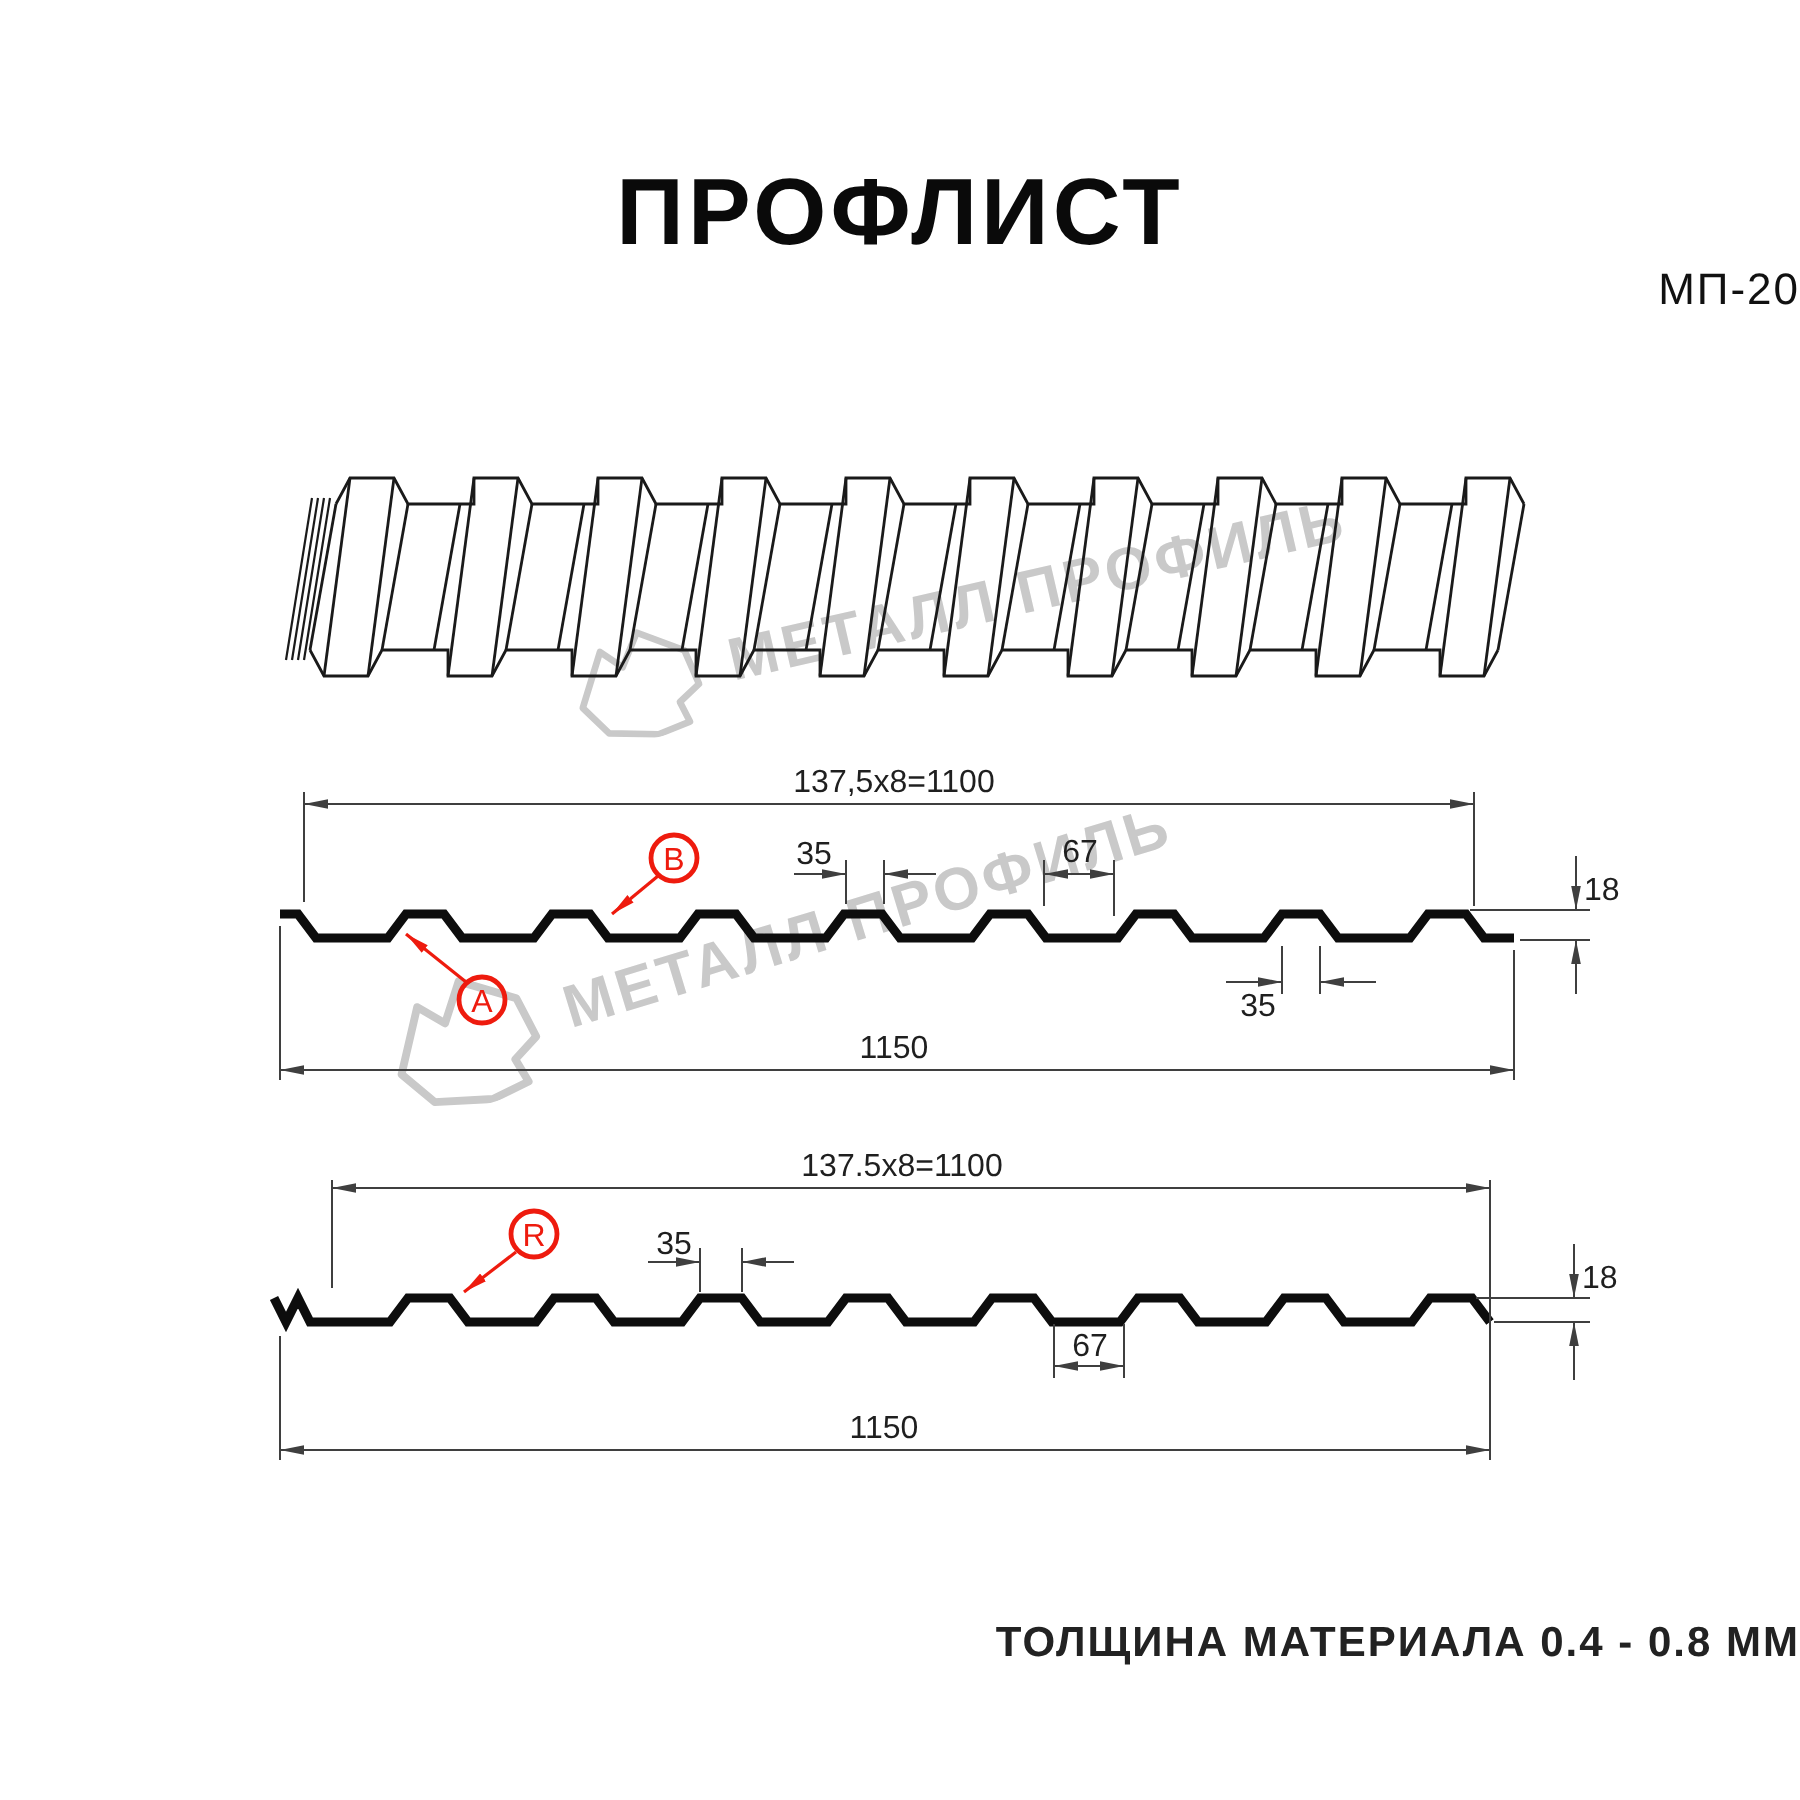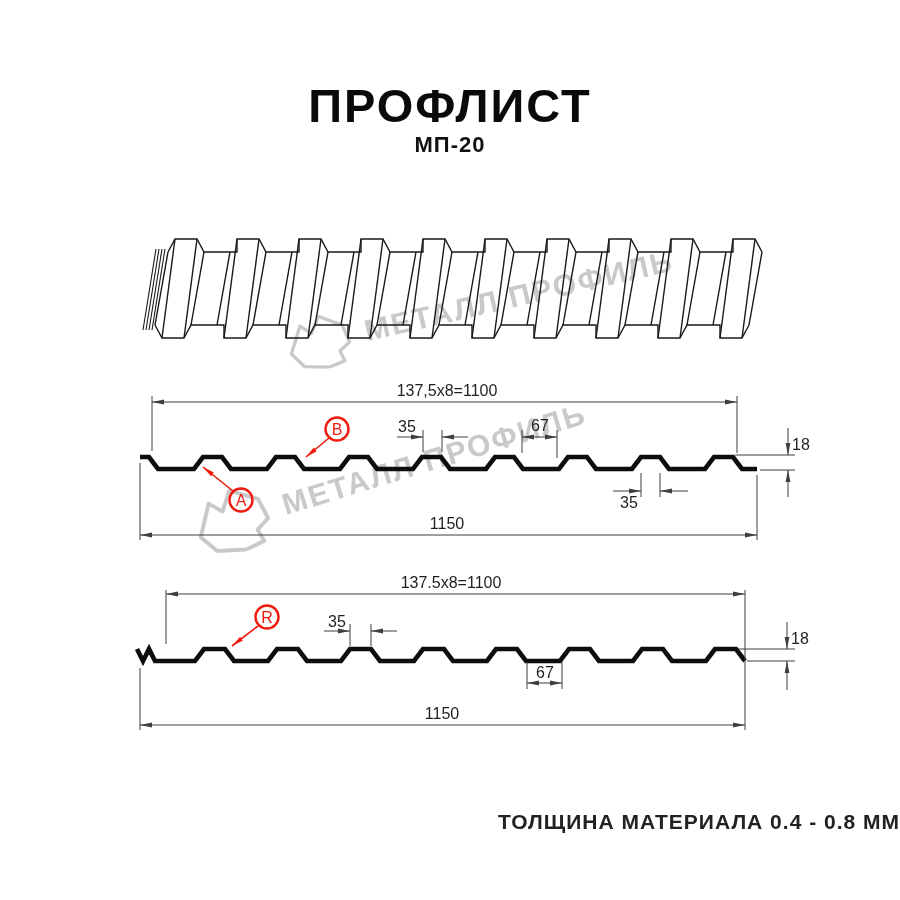--- a/index.html
+++ b/index.html
@@ -1,22 +1,22 @@
 <!DOCTYPE html>
 <html><head>
 <meta charset="utf-8">
 <style>
   html,body{margin:0;padding:0;background:#ffffff;width:900px;height:900px;overflow:hidden;
             font-family:"Liberation Sans", sans-serif;}
   .page{position:relative;width:896px;height:900px;background:#fff;}
 
   .title{position:absolute;top:78px;left:0;width:900px;text-align:center;
          font-size:47px;font-weight:bold;letter-spacing:2px;color:#0a0a0a;z-index:3;}
-  .subtitle{position:absolute;top:132px;left:0;width:900px;text-align:center;
-         font-size:22px;font-weight:bold;letter-spacing:1px;color:#111;z-index:3;}
+  .subtitle{position:absolute;top:132px;left:0;width:900px;text-align:right;
+         font-size:22px;font-weight:normal;letter-spacing:1px;color:#111;z-index:3;}
   .caption{position:absolute;top:810px;left:0;width:900px;text-align:right;
          font-size:21px;font-weight:bold;letter-spacing:1px;color:#222;z-index:3;}
 
   .watermark{position:absolute;display:flex;align-items:center;gap:14px;
          color:#c9c9c9;font-weight:bold;white-space:nowrap;z-index:1;}
   .watermark .wmtext{font-size:30px;letter-spacing:2px;}
   .wm1{left:285px;top:322px;transform:rotate(-13deg);transform-origin:0 50%;}
   .wm2{left:193px;top:500px;transform:rotate(-17deg);transform-origin:0 50%;}
 
   svg.drawing{position:absolute;left:0;top:0;z-index:2;}

